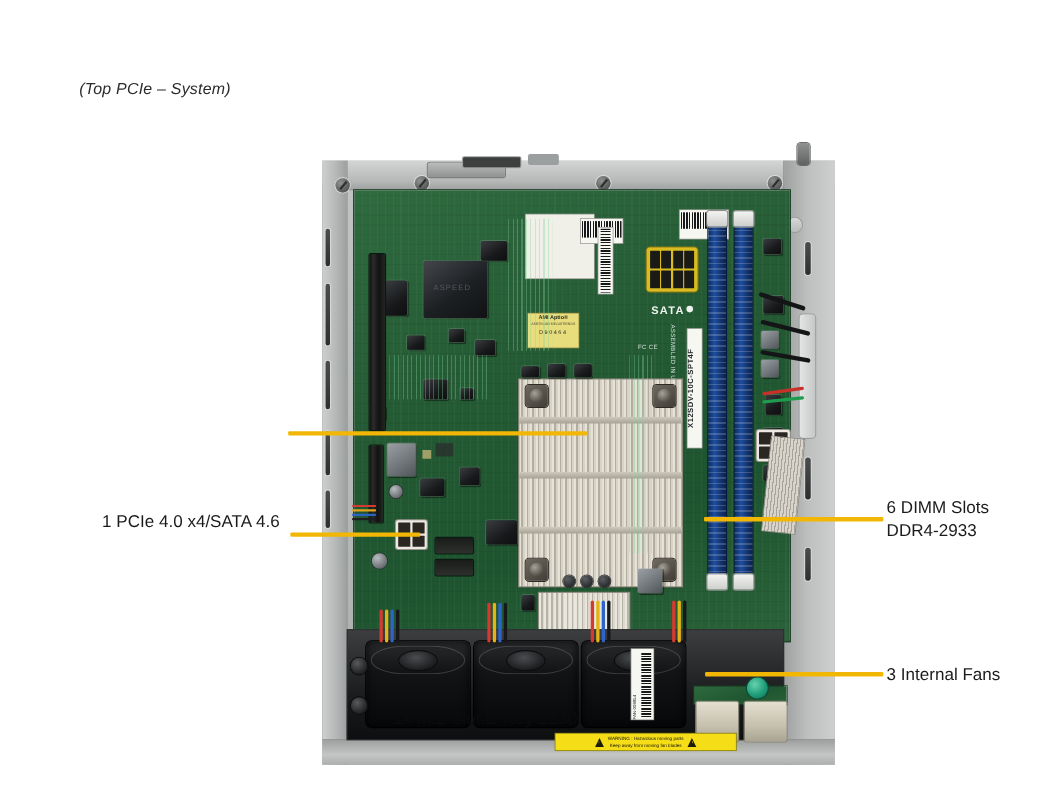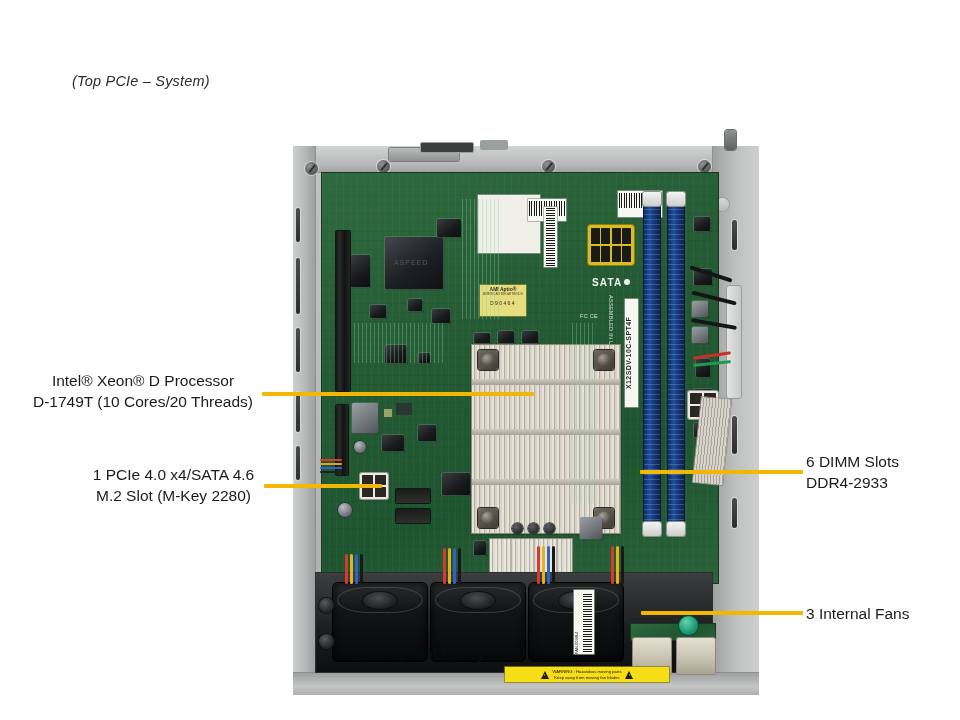--- a/index.html
+++ b/index.html
@@ -549,28 +549,23 @@
 
   </div>
 
   <div class="img-overlay" id="m2-ekey-overlay">1x M.2 Slot E-Key 2230</div>
 
   <div class="leader" id="leader-cpu"></div>
   <div class="leader" id="leader-m2"></div>
   <div class="leader" id="leader-dimm"></div>
   <div class="leader" id="leader-fan"></div>
 
-  <div class="callout" id="cpu-label">
-    <div>Intel® Xeon® D Processor</div>
-    <div>D-1749T (10 Cores/20 Threads)</div>
-  </div>
 
   <div class="callout" id="m2-label">
     <div>1 PCIe 4.0 x4/SATA 4.6</div>
-    <div>M.2 Slot (M-Key 2280)</div>
   </div>
 
   <div class="callout" id="dimm-label">
     <div>6 DIMM Slots</div>
     <div>DDR4-2933</div>
   </div>
 
   <div class="callout" id="fan-label">
     <div>3 Internal  Fans</div>
   </div>

